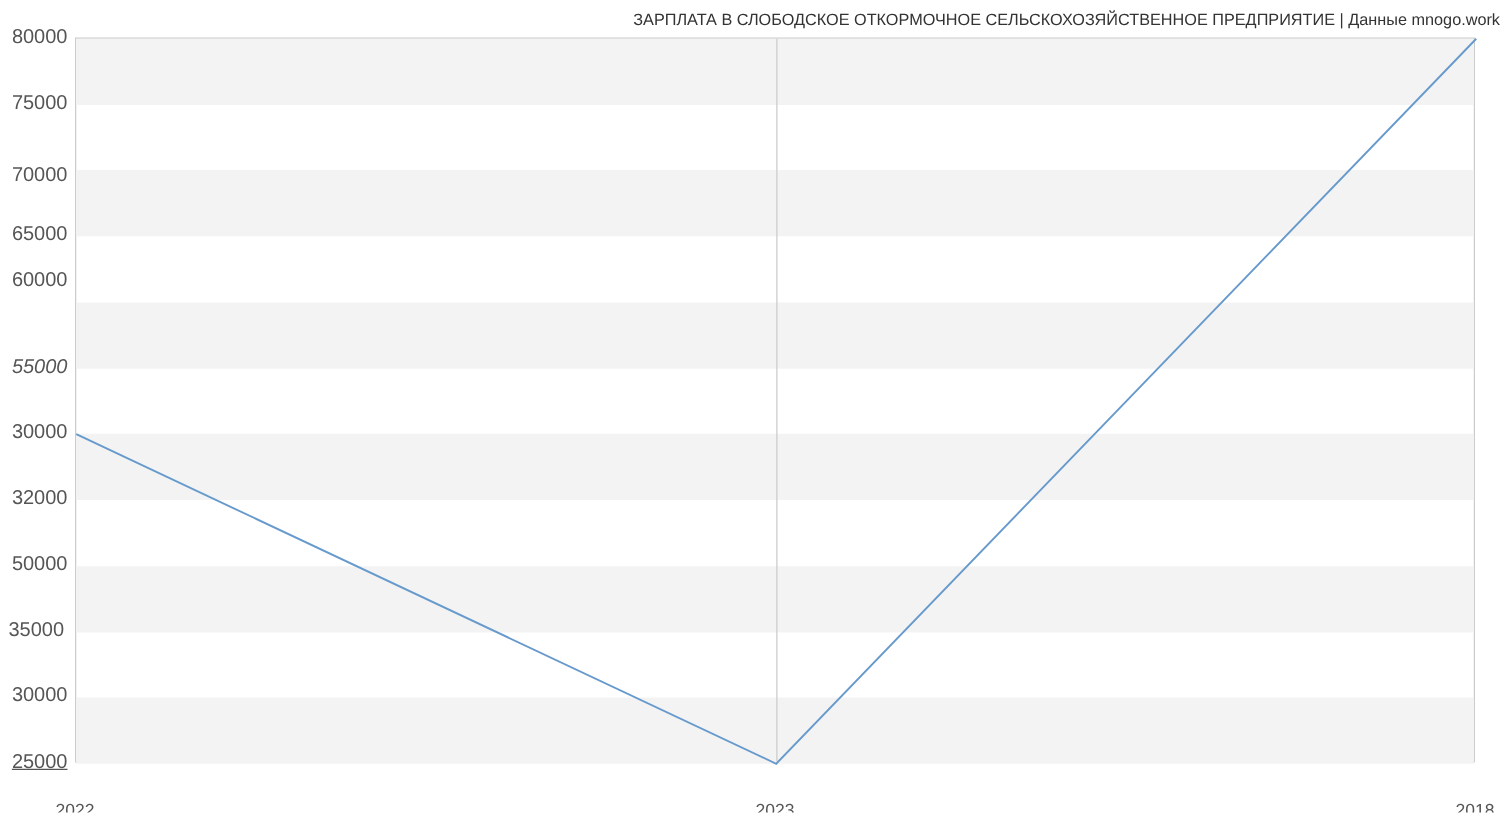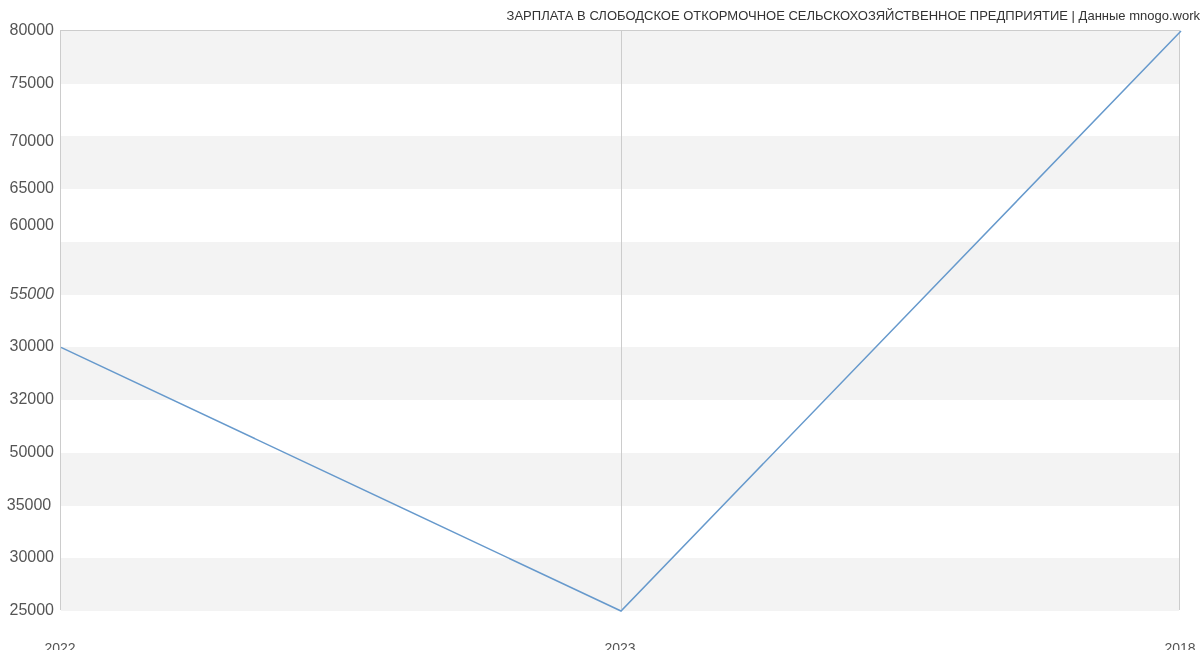--- a/index.html
+++ b/index.html
@@ -24,21 +24,21 @@
       <div class="band" style="top: 210.909px; height: 52.7273px;"></div>
       <div class="band" style="top: 316.364px; height: 52.7273px;"></div>
       <div class="band" style="top: 421.818px; height: 52.7273px;"></div>
       <div class="band" style="top: 527.273px; height: 52.7273px;"></div>
 
     <div class="gridline-x" style="left: 560px;"></div>
       <svg class="line">
         <polyline id="series" fill="none" stroke-width="1.5" points="0,316.3636363636364 560,580 1120,0" stroke="#6699cc"></polyline>
       </svg>
   </div>
-<div class="ytick" style="top: 610px;">25000</div>
+<div class="ytick" style="top: 610px; text-decoration: underline;">25000</div>
     <div class="ytick" style="top: 557.273px;">30000</div>
     <div class="ytick" style="top: 504.545px; text-align: center;">35000</div>
     <div class="ytick" style="top: 451.818px;">50000</div>
     <div class="ytick" style="top: 399.091px;">32000</div>
     <div class="ytick" style="top: 346.364px;">30000</div>
     <div class="ytick" style="top: 293.636px; font-style: italic;">55000</div>
     <div class="ytick" style="top: 225px;">60000</div>
     <div class="ytick" style="top: 188.182px;">65000</div>
     <div class="ytick" style="top: 141px;">70000</div>
     <div class="ytick" style="top: 82.7273px;">75000</div>

